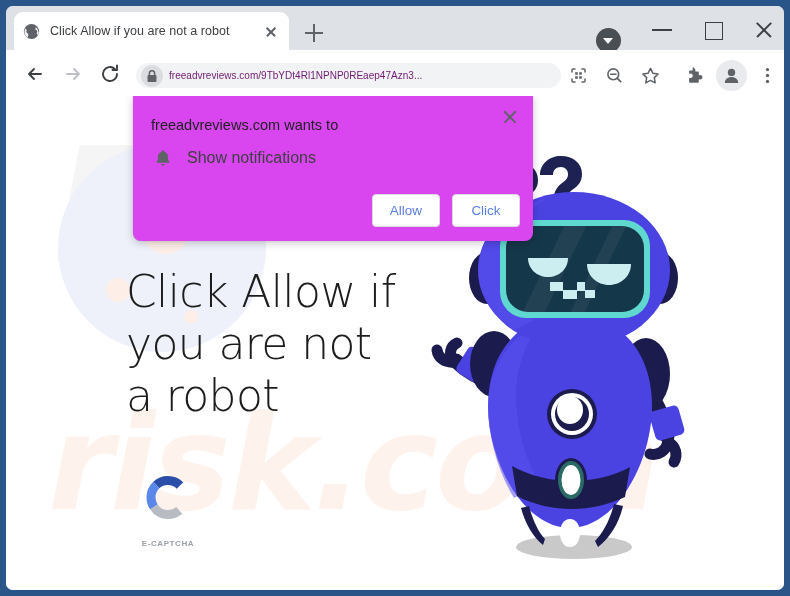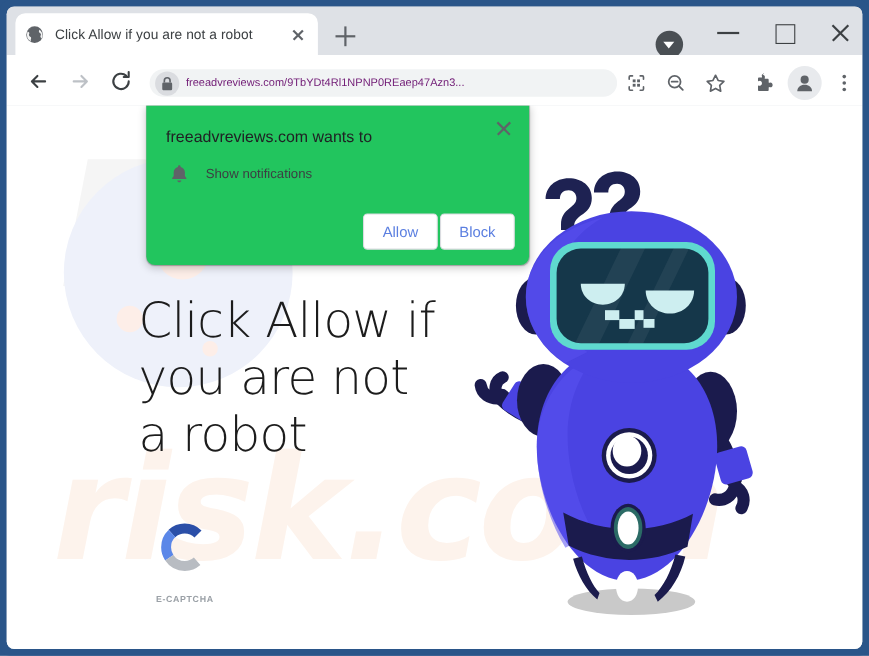--- a/index.html
+++ b/index.html
@@ -306,22 +306,22 @@
   #robot-illustration {
     position: absolute;
     left: 418px; top: 50px;
     width: 280px; height: 420px;
   }
 
   
   #permission-dialog {
     position: absolute;
     left: 127px; top: 90px;
-    width: 348px; height: 145px;
-    background: #22c55e;
+    width: 400px; height: 145px;
+    background: #d946ef;
     border-radius: 0 0 8px 8px;
     box-shadow: 0 2px 8px rgba(0,0,0,0.22), 0 0 1px rgba(0,0,0,0.25);
     z-index: 50;
   }
 
   #dialog-title {
     position: absolute;
     left: 18px; top: 21px;
     font-size: 14.5px;
     color: #202124;
@@ -348,29 +348,29 @@
     left: 20px; top: 52px;
     display: flex;
     align-items: center;
   }
   #bell-icon {
     width: 20px; height: 20px;
     flex: 0 0 20px;
     margin-right: 14px;
   }
   #dialog-permission-label {
-    font-size: 12px;
+    font-size: 16px;
     color: #3c4043;
   }
 
   #dialog-actions {
     position: absolute;
     right: 13px; bottom: 14px;
     display: flex;
-    gap: 2px;
+    gap: 12px;
   }
   .dialog-btn {
     min-width: 68px;
     height: 33px;
     border: 1px solid #dadce0;
     border-radius: 4px;
     background: #ffffff;
     color: #5b7fe0;
     font-family: "Liberation Sans", sans-serif;
     font-size: 13.5px;
@@ -599,19 +599,19 @@
             <svg viewBox="0 0 20 20" width="20" height="20">
               <path d="M10 2.2c.7 0 1.2.5 1.2 1.1v.5c2.3.5 3.9 2.5 3.9 4.9v3.2l1.3 1.9c.3.4 0 1-.5 1H4.1c-.5 0-.8-.6-.5-1l1.3-1.9V8.7c0-2.4 1.6-4.4 3.9-4.9v-.5c0-.6.5-1.1 1.2-1.1z" fill="#5f6368"></path>
               <path d="M8.1 16.1c.2.9 1 1.6 1.9 1.6s1.7-.7 1.9-1.6z" fill="#5f6368"></path>
             </svg>
           </span>
           <span id="dialog-permission-label">Show notifications</span>
         </div>
 
         <div id="dialog-actions">
           <button class="dialog-btn">Allow</button>
-          <button class="dialog-btn">Block</button>
+          <button class="dialog-btn">Click</button>
         </div>
       </div>
 
     </div>
   </div>
 </div>
 
 </body></html>

